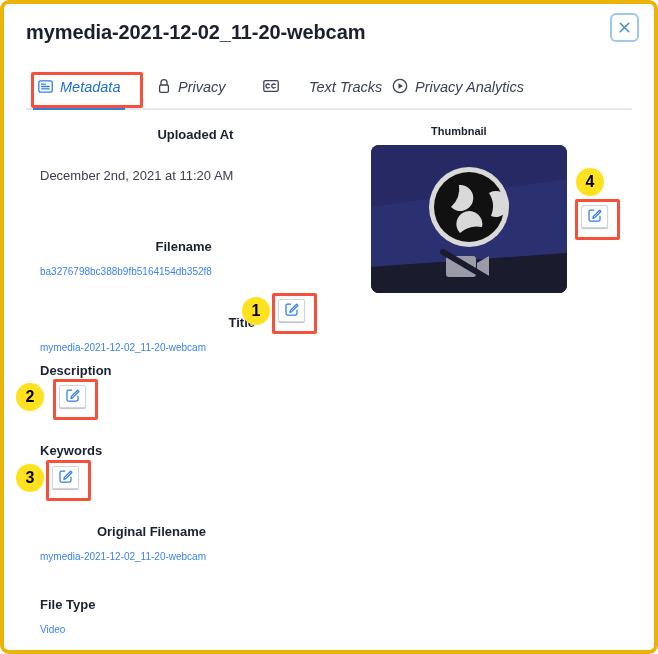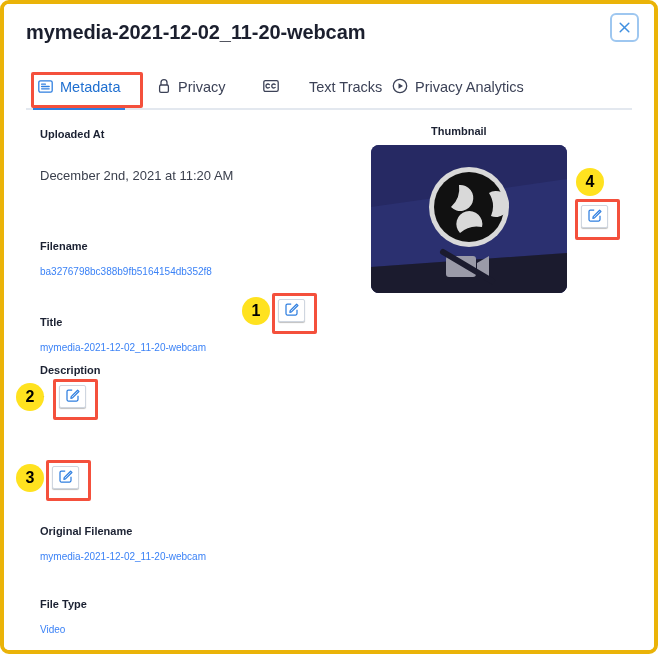--- a/index.html
+++ b/index.html
@@ -73,21 +73,21 @@
     top: 4px;
     display: flex;
     align-items: center;
     gap: 7px;
     font-size: 14.5px;
     color: #3c4257;
     cursor: pointer;
     height: 27px;
     white-space: nowrap;
   }
-  .tab .tab-label { line-height: 1; }
+  .tab .tab-label { line-height: 1; font-style: italic; }
   .tab.active { color: #1f6fd0; }
   .tab.active .tab-underline {
     position: absolute;
     left: -5px;
     right: -5px;
     bottom: -9px;
     height: 3px;
     background: #2f7fe0;
   }
   #tab0 { left: 12px; }
@@ -99,24 +99,25 @@
     position: absolute;
     border: 3px solid #f4503c;
     border-radius: 2px;
     pointer-events: none;
   }
   #hl-tab { left: 27px; top: 68px; width: 106px; height: 30px; }
 
   
   .field { position: absolute; left: 36px; }
   .field-label {
-    font-size: 11px;
+    font-size: 13px;
     font-weight: bold;
     color: #1b2132;
     line-height: 17px;
+    text-align: right;
   }
   .field-value {
     font-size: 10px;
     color: #3b82f6;
     line-height: 20px;
     margin-top: 7px;
   }
   .field-value.small { font-size: 13px; color:#3a3f4c;margin-top:23px; }
 
   #f-uploaded { top: 122px; }
@@ -270,20 +271,24 @@
   <div class="field" id="f-title">
     <div class="field-label">Title</div>
     <div class="field-value">mymedia-2021-12-02_11-20-webcam</div>
   </div>
 
   <div class="field" id="f-desc">
     <div class="field-label">Description</div>
     <div class="field-value dash">-</div>
   </div>
 
+  <div class="field" id="f-keywords">
+    <div class="field-label">Keywords</div>
+    <div class="field-value dash">-</div>
+  </div>
 
   <div class="field" id="f-origname">
     <div class="field-label">Original Filename</div>
     <div class="field-value">mymedia-2021-12-02_11-20-webcam</div>
   </div>
 
   <div class="field" id="f-filetype">
     <div class="field-label">File Type</div>
     <div class="field-value">Video</div>
   </div>

